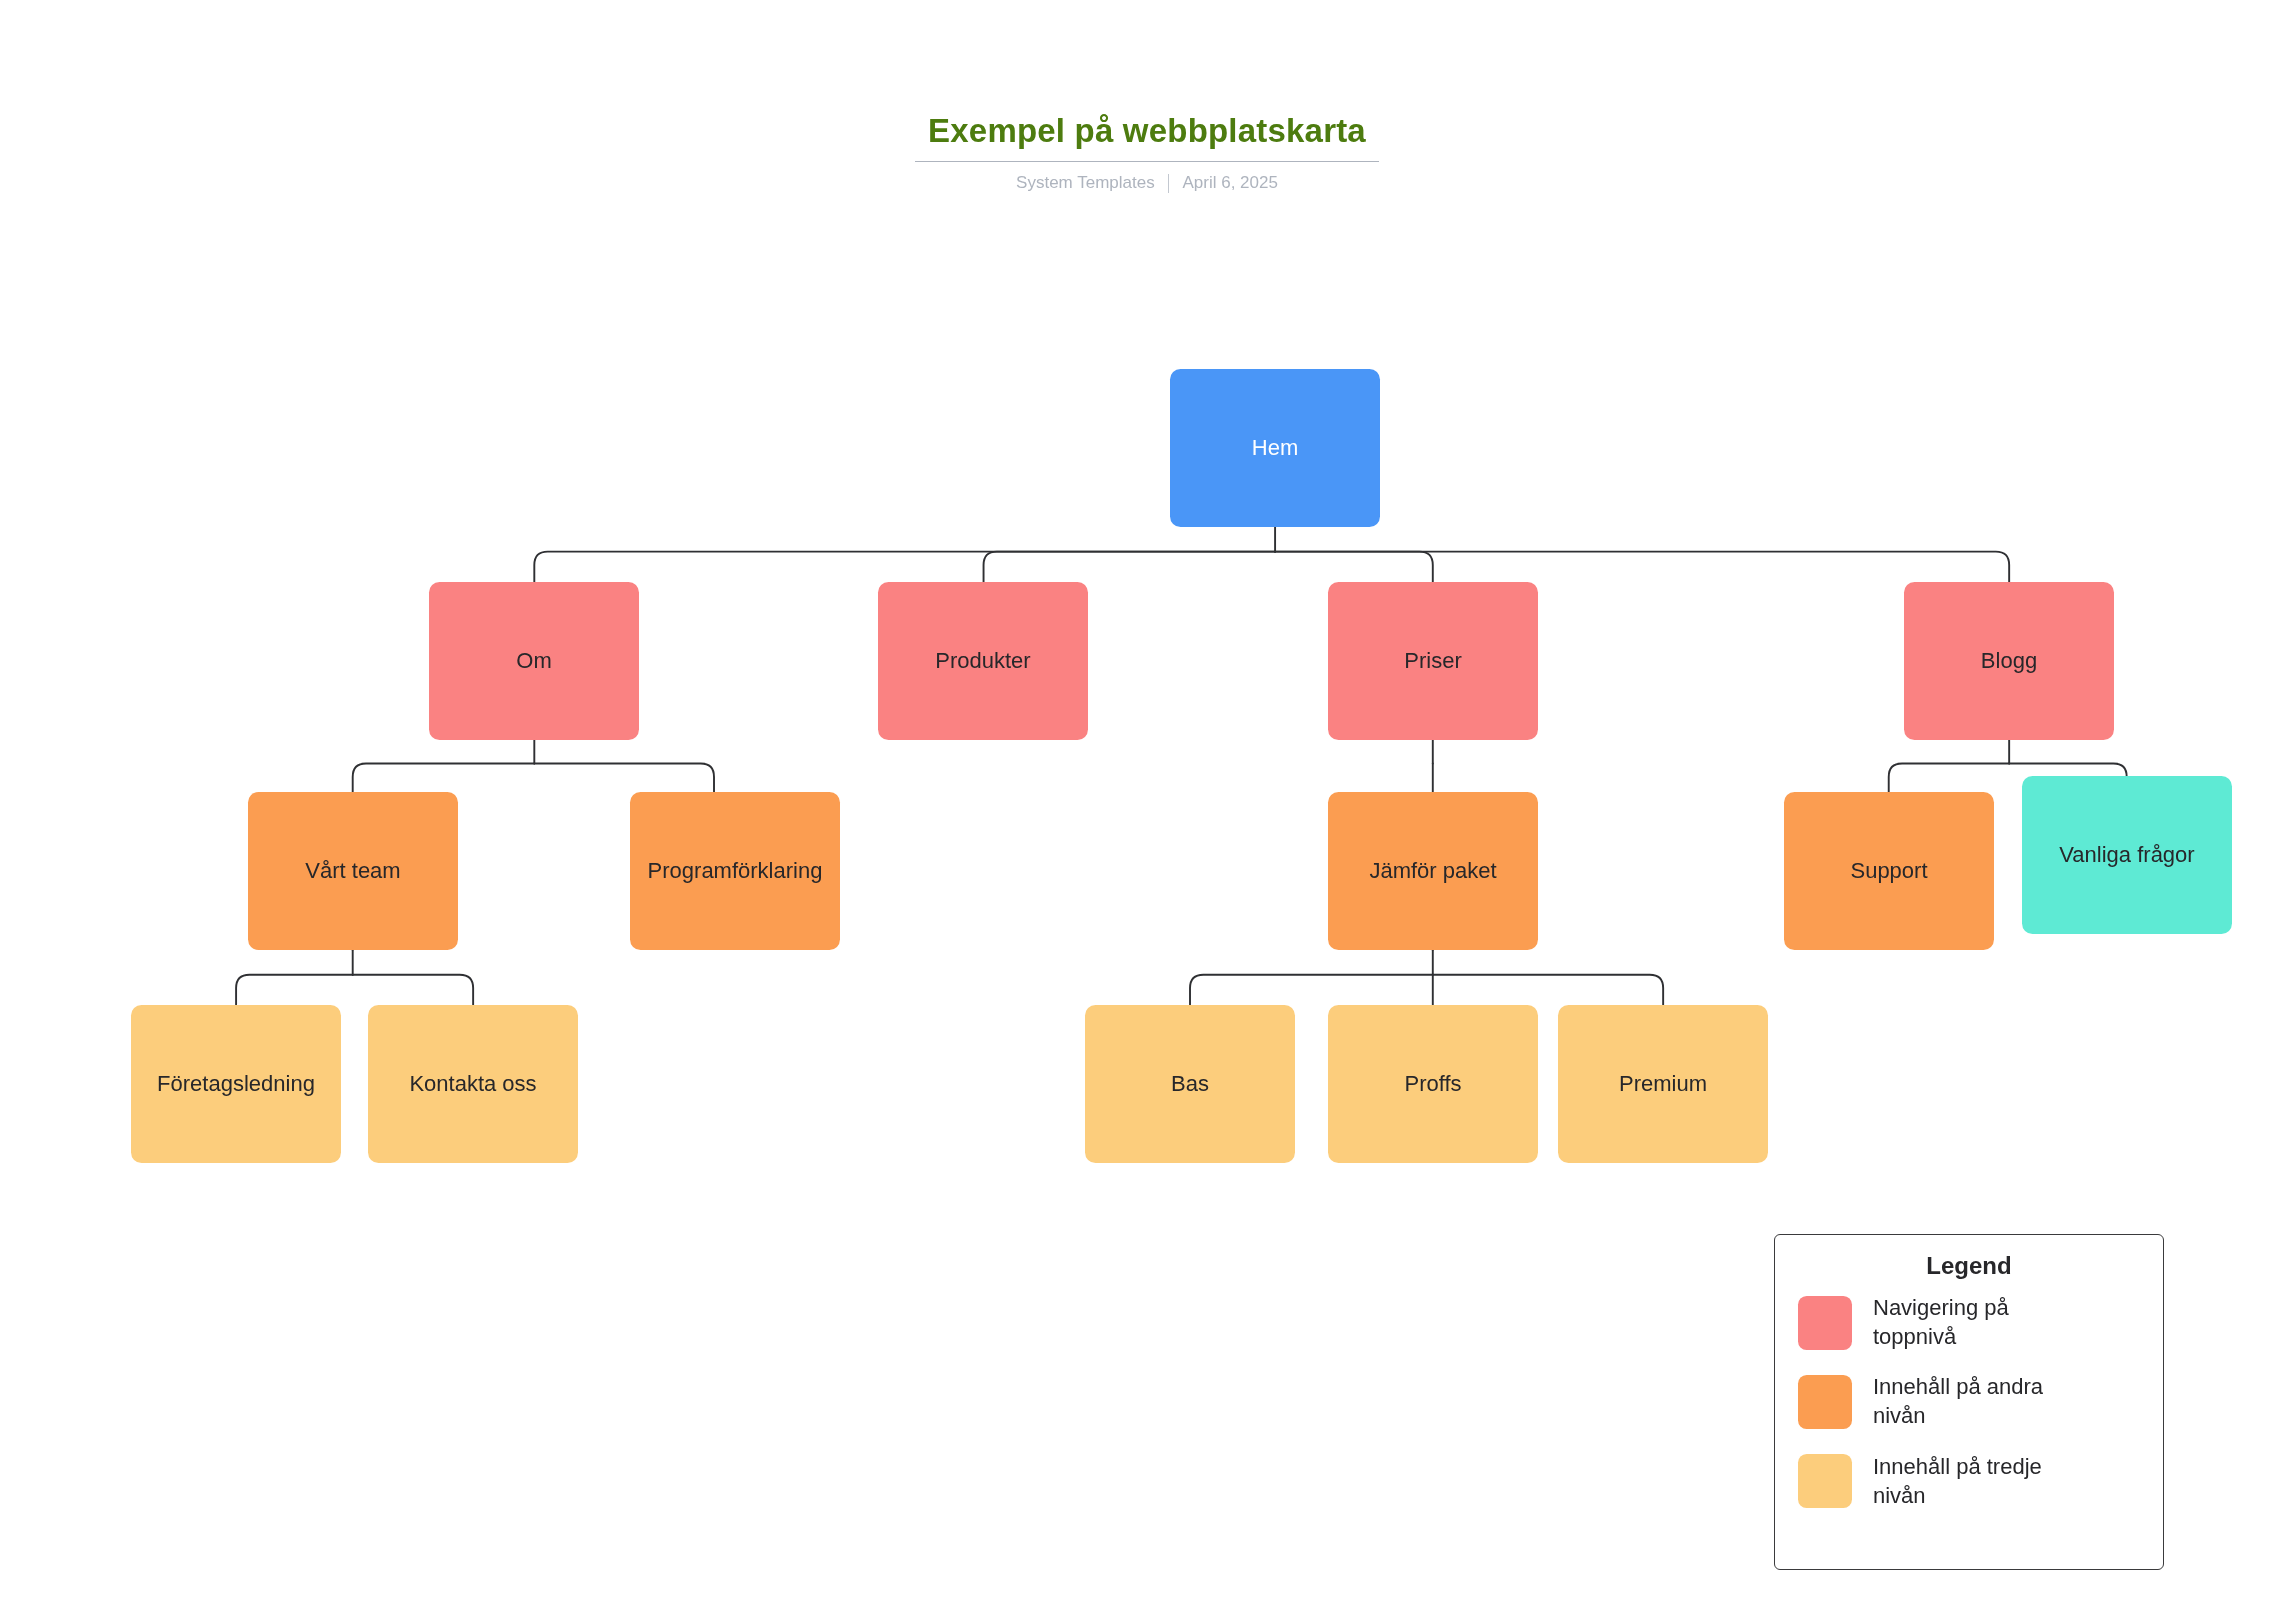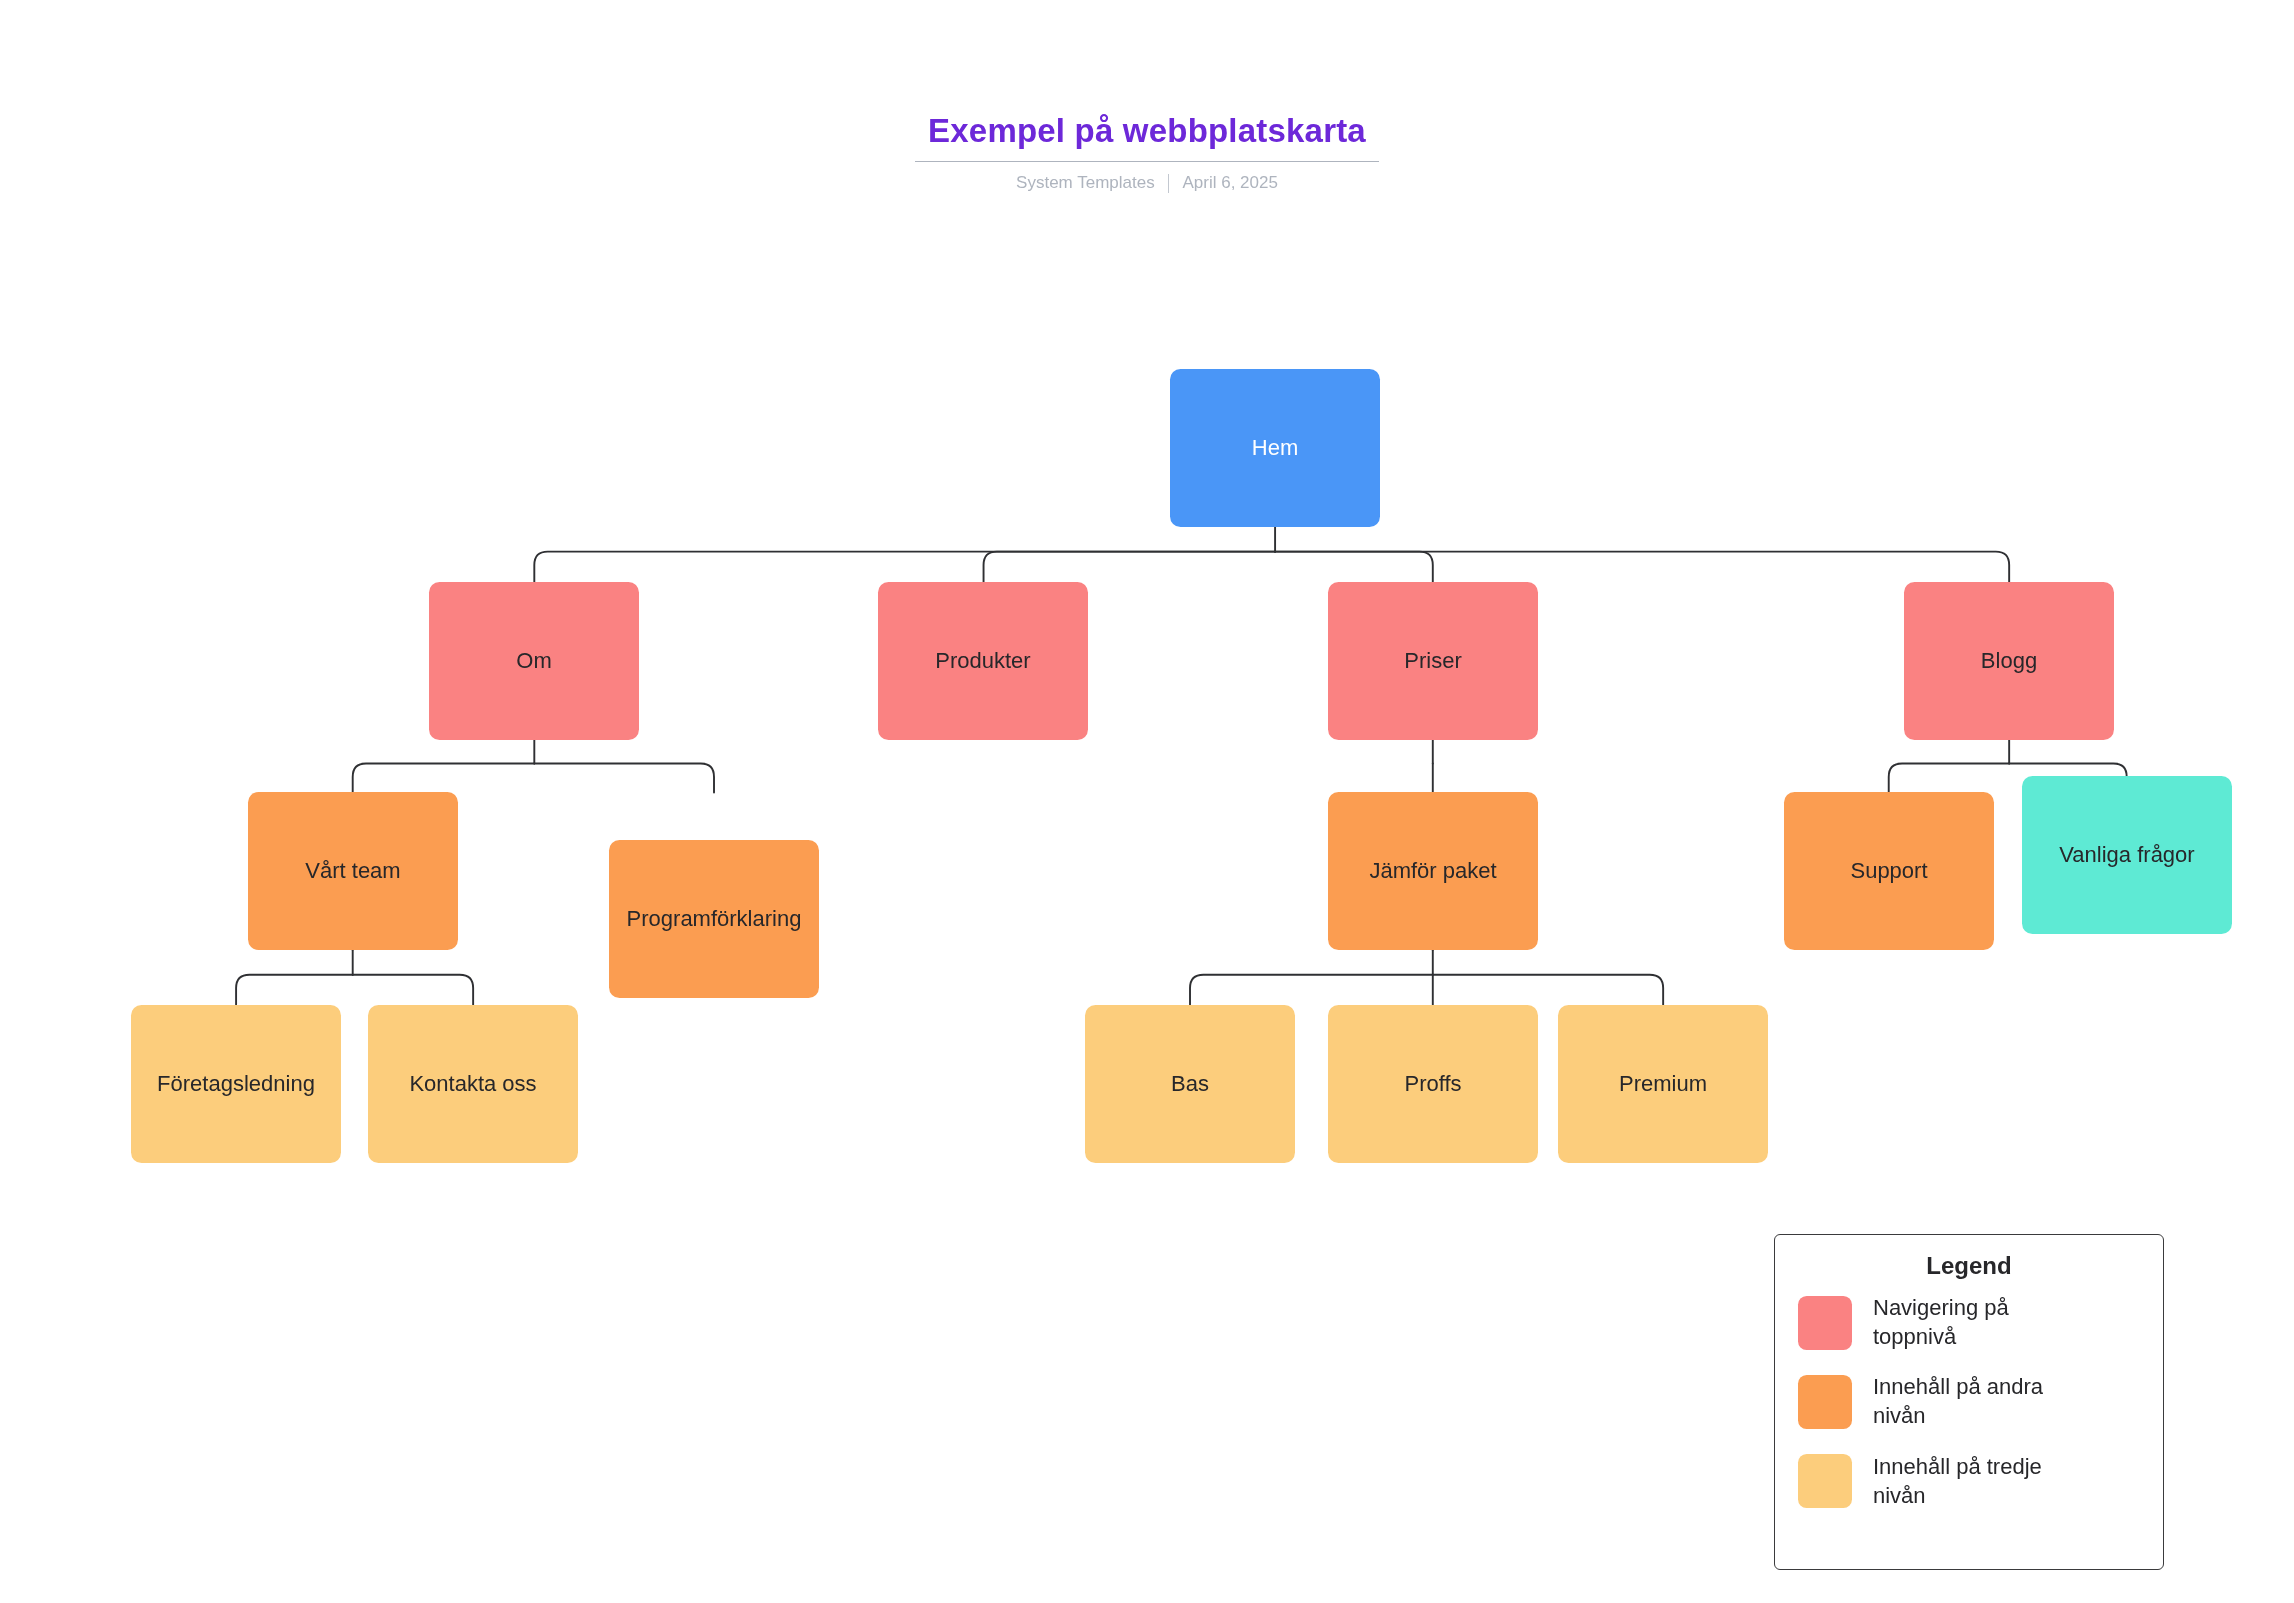--- a/index.html
+++ b/index.html
@@ -20,21 +20,21 @@
   #doc-header {
     position: absolute;
     left: 0;
     top: 113px;
     width: 2294px;
     text-align: center;
   }
   #doc-title {
     font-size: 33px;
     font-weight: bold;
-    color: #6d28d9;
+    color: #4d7c0f;
     letter-spacing: 0.2px;
     line-height: 1.1;
     margin: 0;
     display: inline-block;
     padding: 0 13.4px 11.5px 13.4px;
     border-bottom: 1.9px solid #aeb4be;
   }
   #doc-subline {
     margin-top: 11.5px;
     font-size: 17px;
@@ -170,21 +170,21 @@
     </div>
     <div class="node" style="left: 1328px; top: 582px; width: 210px; height: 158px; background: rgb(250, 130, 130);">
       <span>Priser</span>
     </div>
     <div class="node" style="left: 1904px; top: 582px; width: 210px; height: 158px; background: rgb(250, 130, 130);">
       <span>Blogg</span>
     </div>
     <div class="node" style="left: 248px; top: 792px; width: 210px; height: 158px; background: rgb(251, 157, 81);">
       <span>Vårt team</span>
     </div>
-    <div class="node" style="left: 609px; top: 792px; width: 210px; height: 158px; background: rgb(251, 157, 81); margin-top: 48px;">
+    <div class="node" style="left: 630px; top: 792px; width: 210px; height: 158px; background: rgb(251, 157, 81);">
       <span>Programförklaring</span>
     </div>
     <div class="node" style="left: 1328px; top: 792px; width: 210px; height: 158px; background: rgb(251, 157, 81);">
       <span>Jämför paket</span>
     </div>
     <div class="node" style="left: 1784px; top: 792px; width: 210px; height: 158px; background: rgb(251, 157, 81);">
       <span>Support</span>
     </div>
     <div class="node" style="left: 2022px; top: 776px; width: 210px; height: 158px; background: #5eead4;">
       <span>Vanliga frågor</span>

